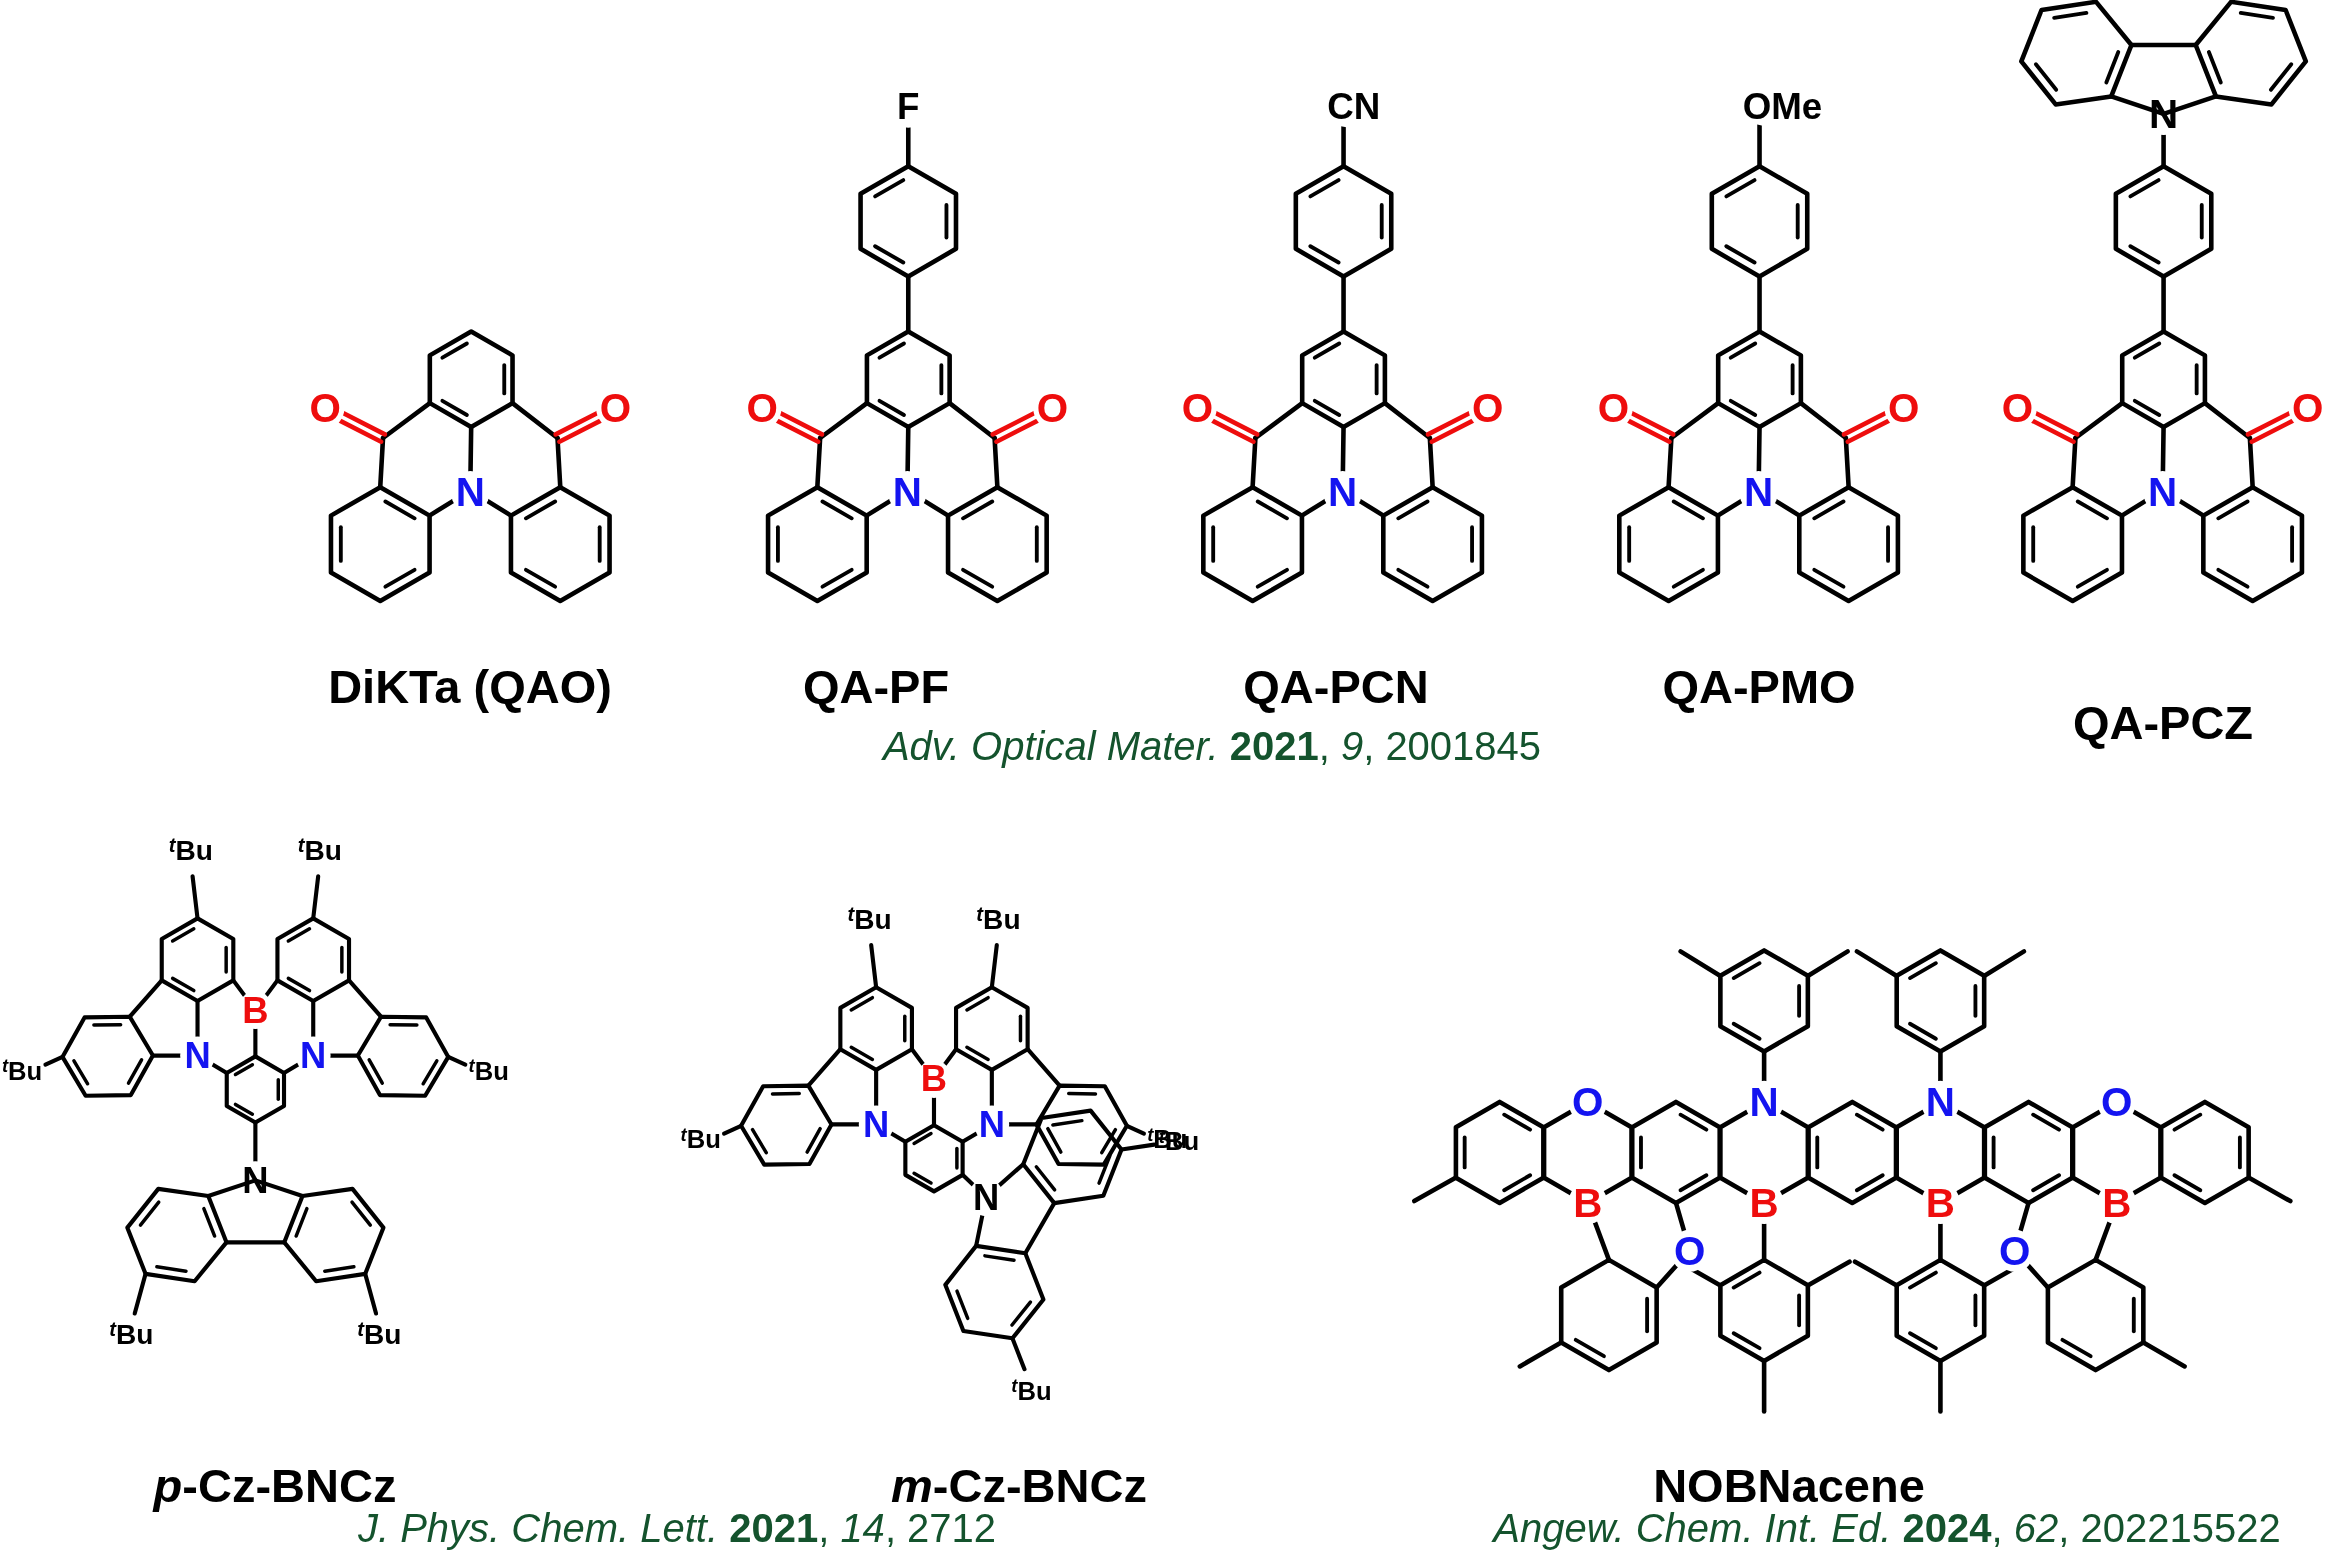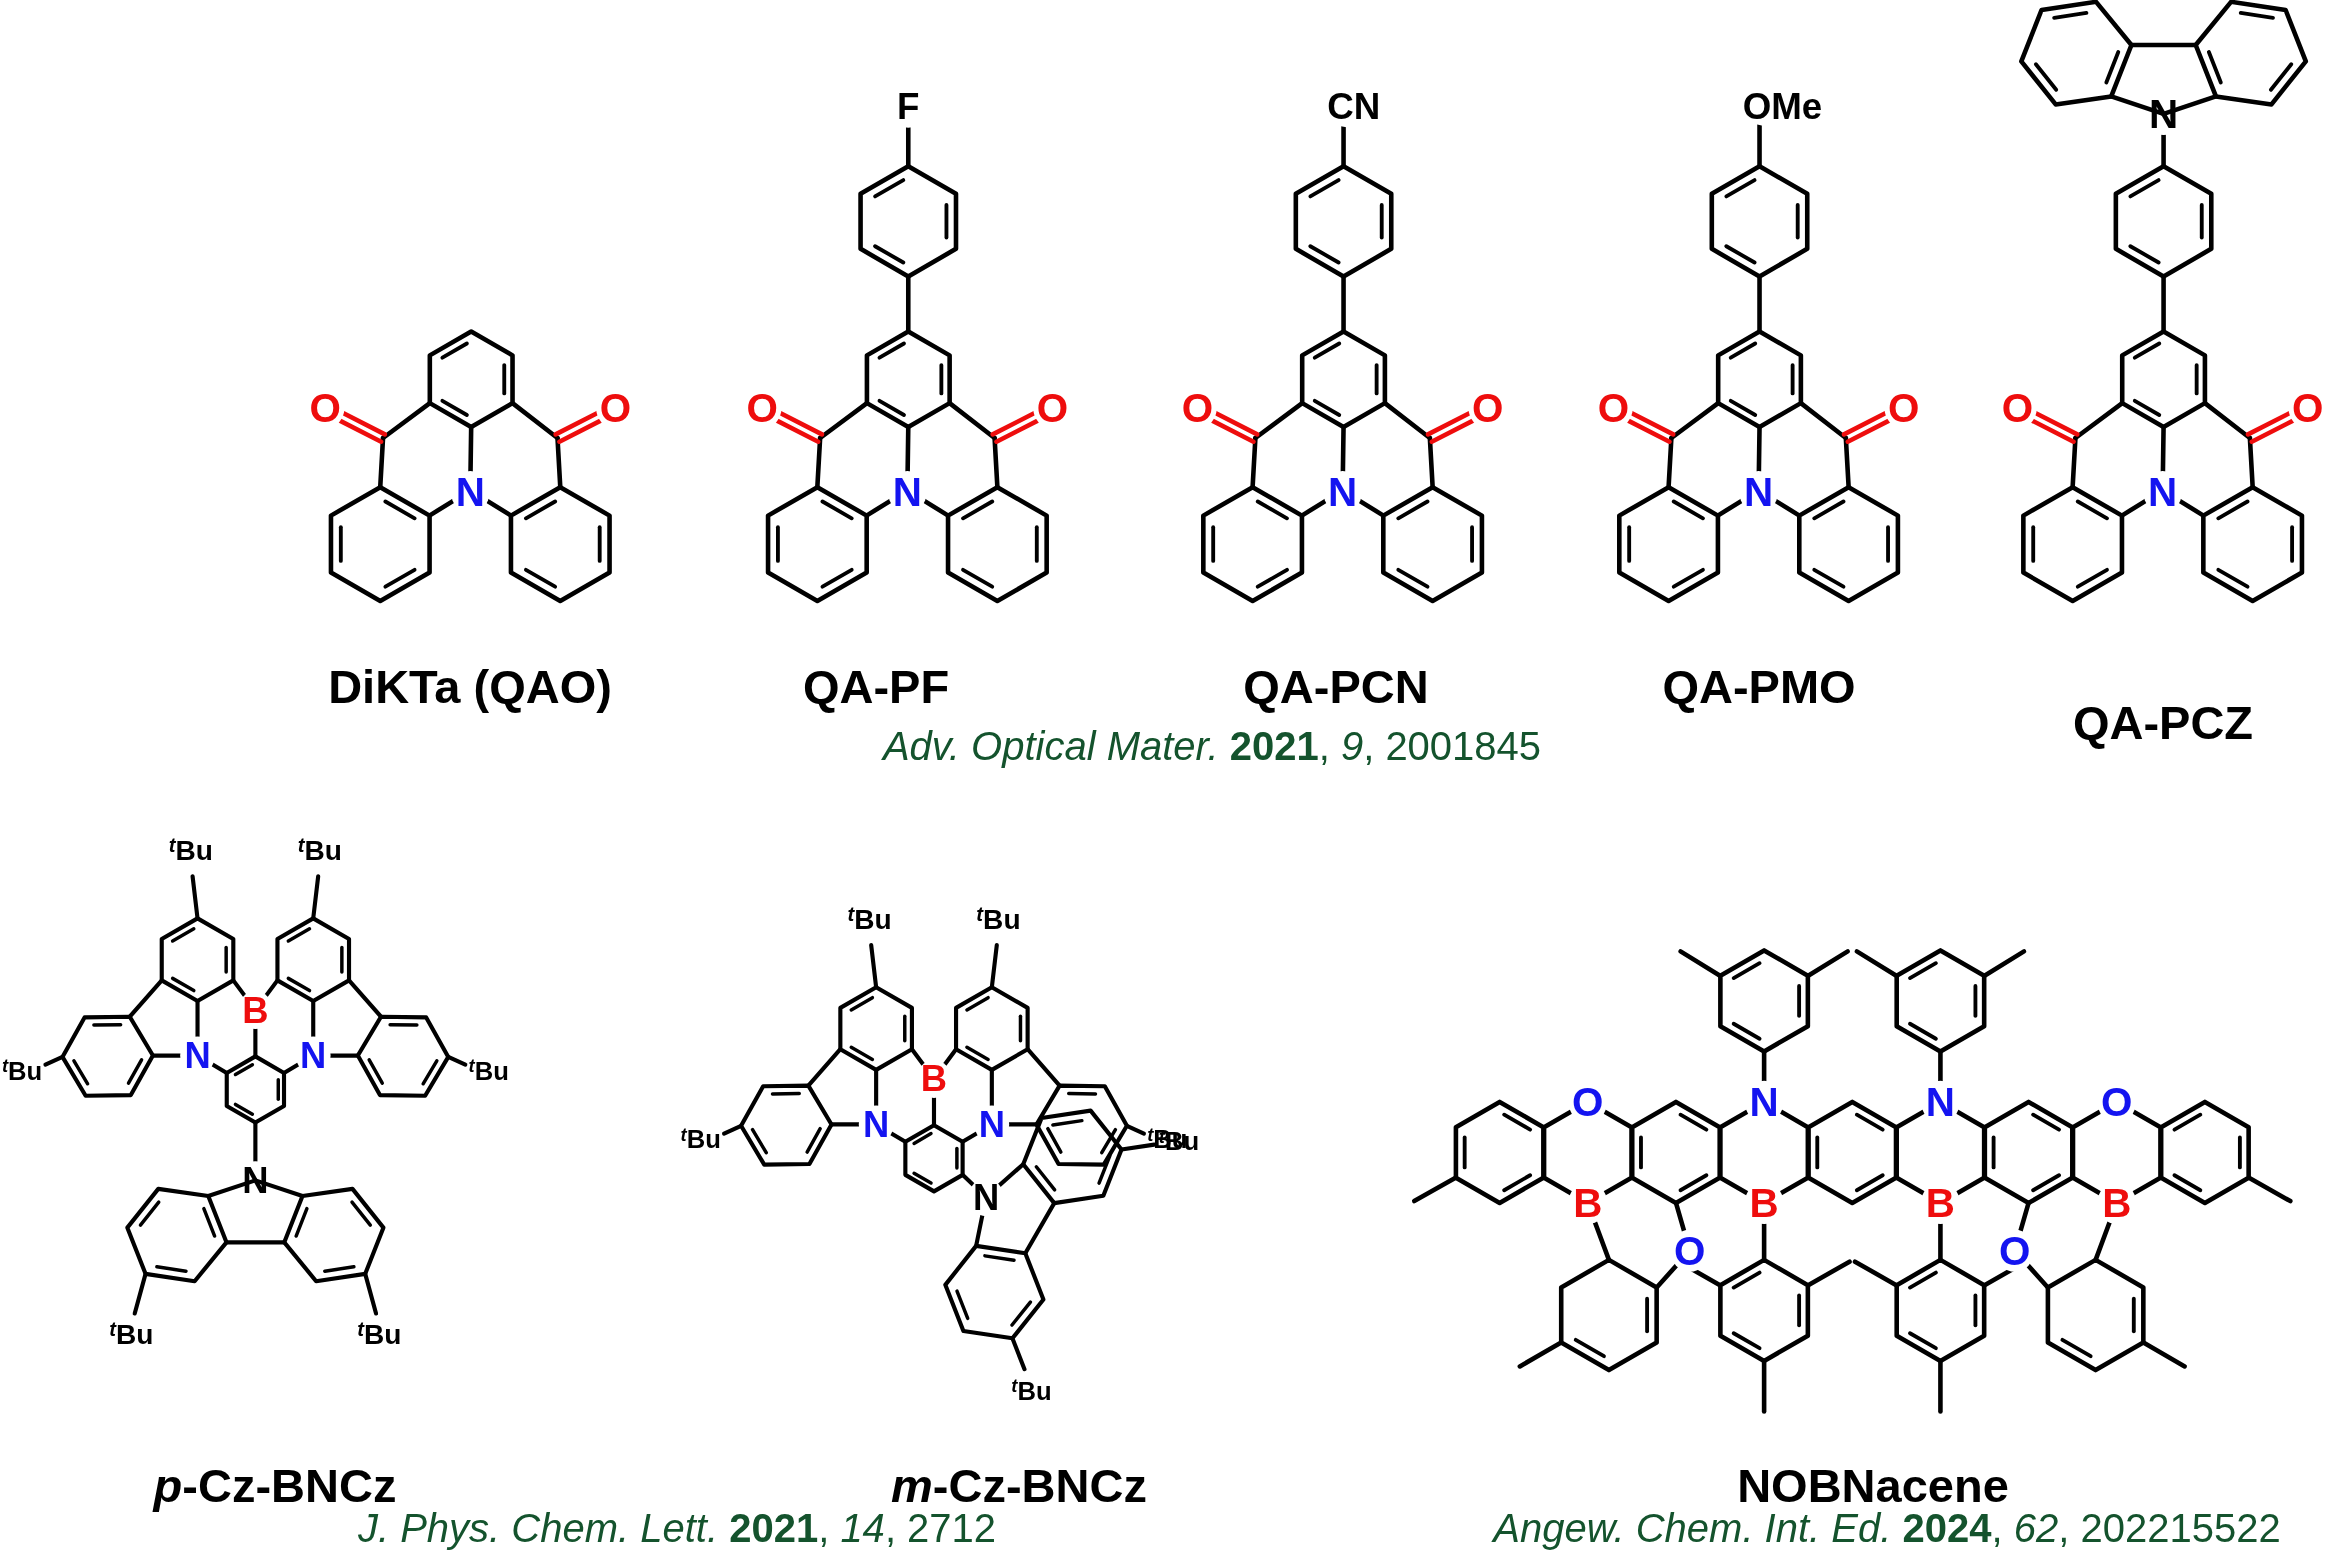--- a/index.html
+++ b/index.html
@@ -444,18 +444,18 @@
     </g>
 </svg>
 
 <div class="mol-label" style="left:470px;top:659px;"><span class="b">DiKTa (QAO)</span></div>
 <div class="mol-label" style="left:876px;top:659px;"><span class="b">QA-PF</span></div>
 <div class="mol-label" style="left:1336px;top:659px;"><span class="b">QA-PCN</span></div>
 <div class="mol-label" style="left:1759px;top:659px;"><span class="b">QA-PMO</span></div>
 <div class="mol-label" style="left:2163px;top:659px;margin-top:36px;"><span class="b">QA-PCZ</span></div>
 <div class="mol-label" style="left:275px;top:1458px;"><span class="i b">p</span><span class="b">-Cz-BNCz</span></div>
 <div class="mol-label" style="left:1019px;top:1458px;"><span class="i b">m</span><span class="b">-Cz-BNCz</span></div>
-<div class="mol-label" style="left:1873px;top:1458px;"><span class="b">NOBNacene</span></div>
+<div class="mol-label" style="left:1789px;top:1458px;"><span class="b">NOBNacene</span></div>
 
 <div class="citation" style="left:1212px;top:724px;"><span class="i">Adv. Optical Mater. </span><span class="b">2021</span><span>, </span><span class="i">9</span><span>, 2001845</span></div>
 <div class="citation" style="left:677px;top:1506px;"><span class="i">J. Phys. Chem. Lett. </span><span class="b">2021</span><span>, </span><span class="i">14</span><span>, 2712</span></div>
 <div class="citation" style="left:1887px;top:1506px;"><span class="i">Angew. Chem. Int. Ed. </span><span class="b">2024</span><span>, </span><span class="i">62</span><span>, 202215522</span></div>
 
 
 </body></html>

